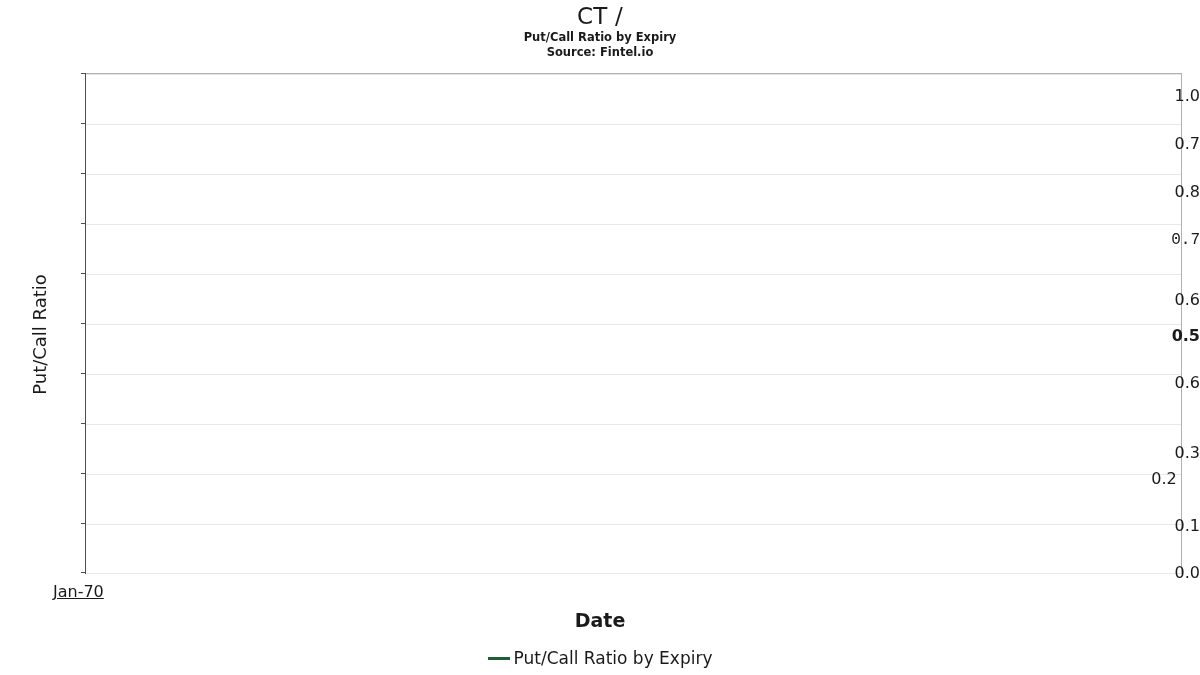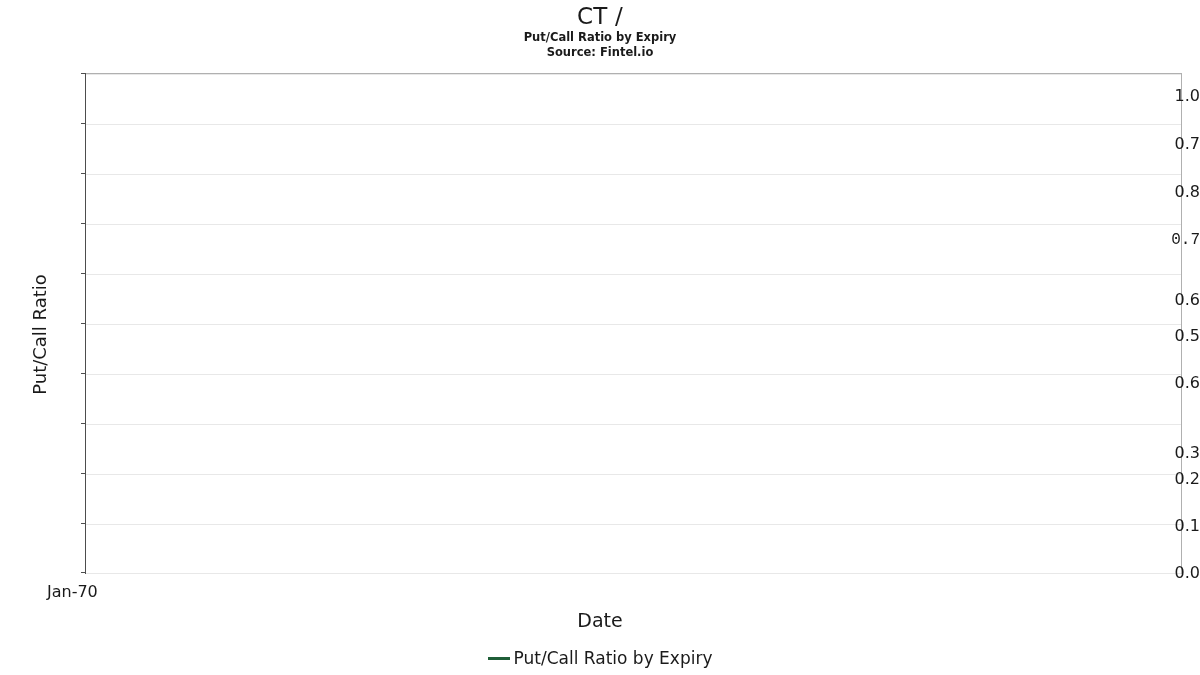--- a/index.html
+++ b/index.html
@@ -115,20 +115,21 @@
     white-space: nowrap;
   }
   .x-axis-label {
     position: absolute;
     top: 609px;
     left: 0;
     width: 1200px;
     text-align: center;
     font-size: 19px;
     color: #1a1a1a;
+    font-weight: bold;
   }
 
   
   .legend {
     position: absolute;
     top: 648px;
     left: 0;
     width: 1200px;
     display: flex;
     justify-content: center;
@@ -188,30 +189,30 @@
   <div class="y-tick-mark" style="top:423px;"></div>
   <div class="y-tick-mark" style="top:473px;"></div>
   <div class="y-tick-mark" style="top:523px;"></div>
   <div class="y-tick-mark" style="top:572px;"></div>
 
   <div class="y-tick-label" style="top:96px;">1.0</div>
   <div class="y-tick-label" style="top:144px;">0.7</div>
   <div class="y-tick-label" style="top:192px;">0.8</div>
   <div class="y-tick-label" style="top:240px;font-family:Liberation Mono, monospace;">0.7</div>
   <div class="y-tick-label" style="top:288px;margin-top:12px;">0.6</div>
-  <div class="y-tick-label" style="top:336px;">0.5</div>
+  <div class="y-tick-label" style="top:336px;font-weight:bold;">0.5</div>
   <div class="y-tick-label" style="top:383px;">0.6</div>
   <div class="y-tick-label" style="top:453px;">0.3</div>
-  <div class="y-tick-label" style="top:479px;">0.2</div>
+  <div class="y-tick-label" style="top:479px;text-align:center;">0.2</div>
   <div class="y-tick-label" style="top:526px;">0.1</div>
   <div class="y-tick-label" style="top:573px;">0.0</div>
 
   <div class="y-axis-label">Put/Call Ratio</div>
 
-  <div class="x-tick-label" style="left:47px;">Jan-70</div>
+  <div class="x-tick-label" style="left:53px;text-decoration:underline;">Jan-70</div>
 
   <div class="x-axis-label">Date</div>
 
   <div class="legend">
     <span class="legend-swatch"></span>
     <span class="legend-text">Put/Call Ratio by Expiry</span>
   </div>
 
 </div>
 

